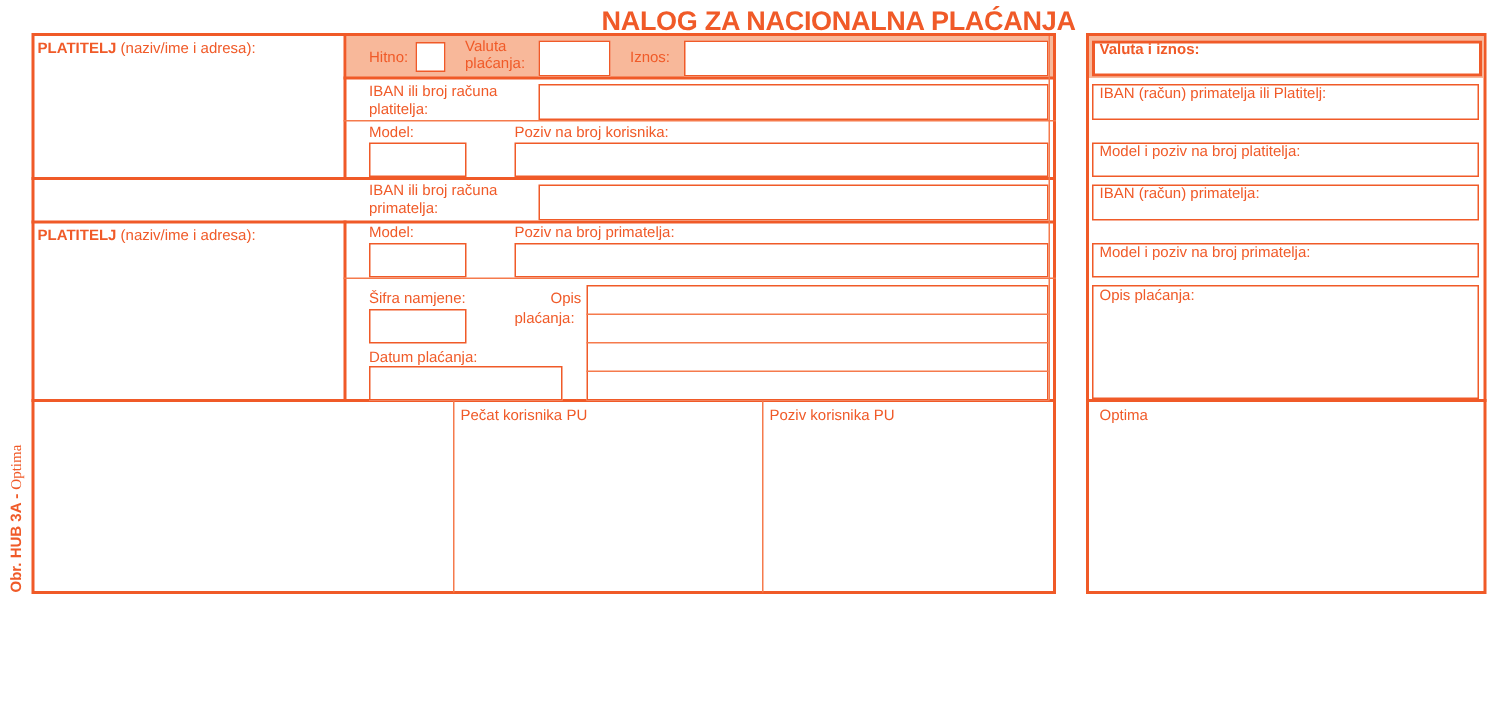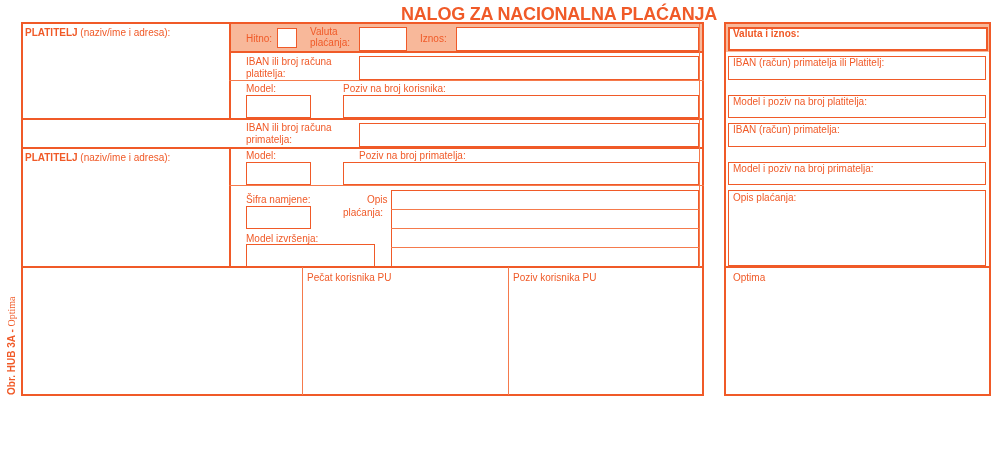--- a/index.html
+++ b/index.html
@@ -75,27 +75,27 @@
 <div class="lbl" style="left:246px; top:134px;">primatelja:</div>
 <div class="box" style="left:359px; top:123px; width:340px; height:24px;"></div>
 
 <div class="lbl" style="left:25px; top:152px;">
   <b>PLATITELJ</b><span> (naziv/ime i adresa):</span>
 </div>
 <div class="abs" style="left:24px; top:165px; width:203px; height:100px;"></div>
 
 <div class="lbl" style="left:246px; top:150px;">Model:</div>
 <div class="box" style="left:246px; top:162px; width:65px; height:23px;"></div>
-<div class="lbl" style="left:343px; top:150px;margin-left:16px;">Poziv na broj primatelja:</div>
+<div class="lbl" style="left:343px; top:150px;">Poziv na broj primatelja:</div>
 <div class="box" style="left:343px; top:162px; width:356px; height:23px;"></div>
 
 <div class="lbl" style="left:246px; top:194px;">Šifra namjene:</div>
 <div class="box" style="left:246px; top:206px; width:65px; height:23px;"></div>
 
-<div class="lbl" style="left:246px; top:233px;">Model izvršenja:</div>
+<div class="lbl" style="left:246px; top:233px;">Datum plaćanja:</div>
 <div class="box" style="left:246px; top:244px; width:129px; height:23px;"></div>
 
 <div class="lbl" style="left:343px; top:194px;margin-left:24px;">Opis</div>
 <div class="lbl" style="left:343px; top:207px;">plaćanja:</div>
 <div class="box" style="left:391px; top:190px; width:308px; height:77px;"></div>
 <div class="hl1" style="left:391px; top:209px; width:308px;"></div>
 <div class="hl1" style="left:391px; top:228px; width:308px;"></div>
 <div class="hl1" style="left:391px; top:247px; width:308px;"></div>
 
 <div class="vl1" style="left:302px; top:267px; height:128px;"></div>

